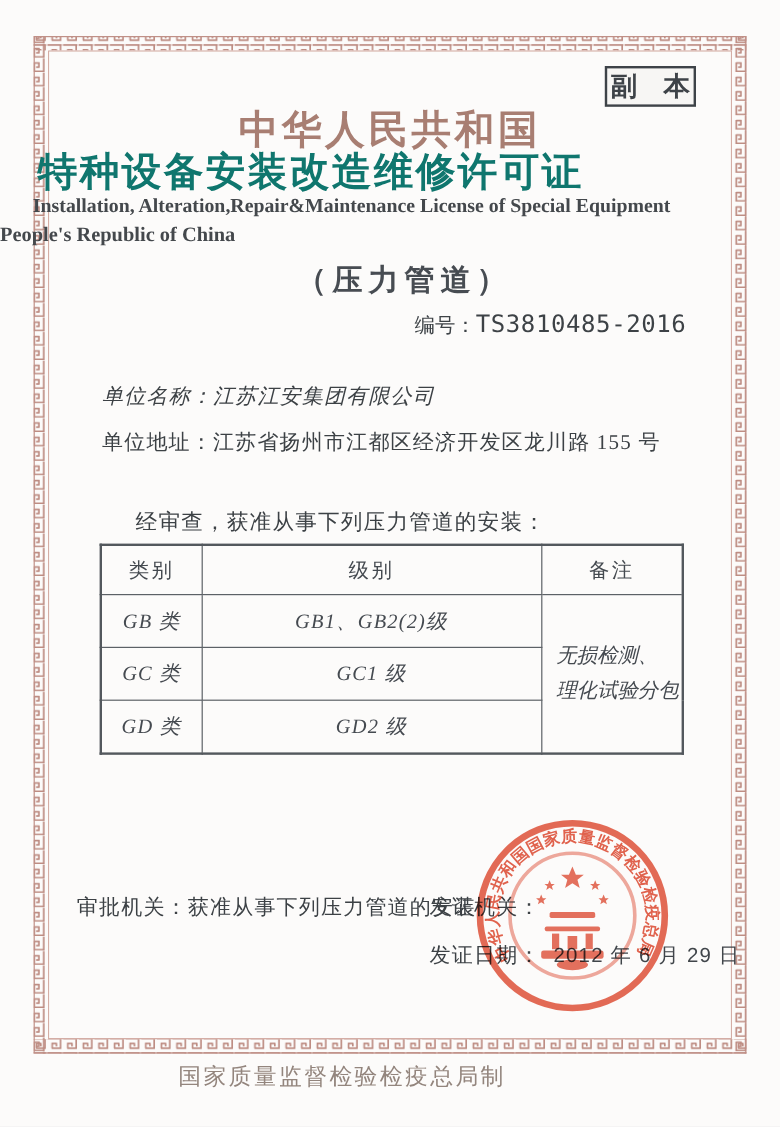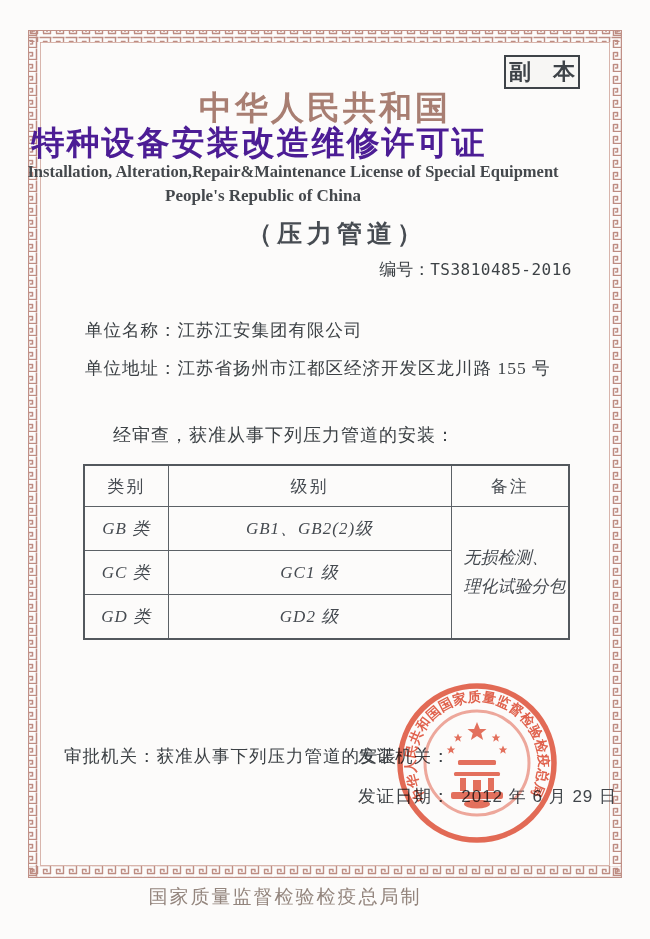--- a/index.html
+++ b/index.html
@@ -14,36 +14,36 @@
   
   .badge{
     left:504px;top:55px;width:72px;height:30px;
     border:2.5px solid #3e4348;color:#3e4348;
     font-weight:bold;font-size:22px;line-height:30px;text-align:center;
     background:#f7f6f4;
   }
   .title-cn1{left:0;top:86px;width:650px;text-align:center;
     font-size:33px;font-weight:bold;color:#a87e72;letter-spacing:3px;}
   .title-cn2{left:0;top:121px;width:518px;text-align:center;
-    font-size:33px;font-weight:bold;color:#4c1d95;letter-spacing:2px;}
+    font-size:33px;font-weight:bold;color:#0f766e;letter-spacing:2px;}
   .title-en1{left:0;top:162px;width:586px;text-align:center;
     font-size:16.5px;font-weight:bold;color:#44484c;}
-  .title-en2{left:0;top:186px;width:526px;text-align:center;
+  .title-en2{left:0;top:186px;width:526px;
     font-size:17px;font-weight:bold;color:#44484c;}
   .category{left:12px;top:217px;width:650px;text-align:center;
     font-size:25px;font-weight:bold;color:#474c52;letter-spacing:5px;}
   .license-no{right:78px;top:258px;font-size:17px;color:#3d4246;}
-  .license-no .num{font-family:"DejaVu Sans Mono","Liberation Mono",monospace;font-size:16px;letter-spacing:.5px;}
+  .license-no .num{font-family:"DejaVu Sans Mono","Liberation Mono",monospace;font-size:20px;letter-spacing:.5px;}
   .field-line{left:85px;font-size:17.5px;color:#3c4145;letter-spacing:1px;}
-  .unit-name{top:318px;}
+  .unit-name{top:318px;font-style:italic;}
   .unit-addr{top:356px;}
   .intro{left:113px;top:423px;font-size:18px;color:#3c4145;letter-spacing:1px;}
   
   .lic-table{left:83px;top:453px;border-collapse:collapse;
-    border:2px solid #53585d;background:transparent;margin-top:11px;}
+    border:2px solid #53585d;background:transparent;}
   .lic-table th,.lic-table td{
     border:1.5px solid #5c6166;font-weight:normal;
     font-size:17px;color:#454a50;text-align:center;padding:0;}
   .lic-table th{height:40px;letter-spacing:2px;}
   .lic-table td{height:43px;font-style:italic;}
   .col-cat{width:84px;} .col-grade{width:283px;} .col-remark{width:118px;}
   .mono-cell{font-family:"Liberation Serif",serif;letter-spacing:1px;}
   .remark-cell{text-align:left !important;padding-left:12px !important;
     line-height:1.65;font-size:16.5px;}
   

